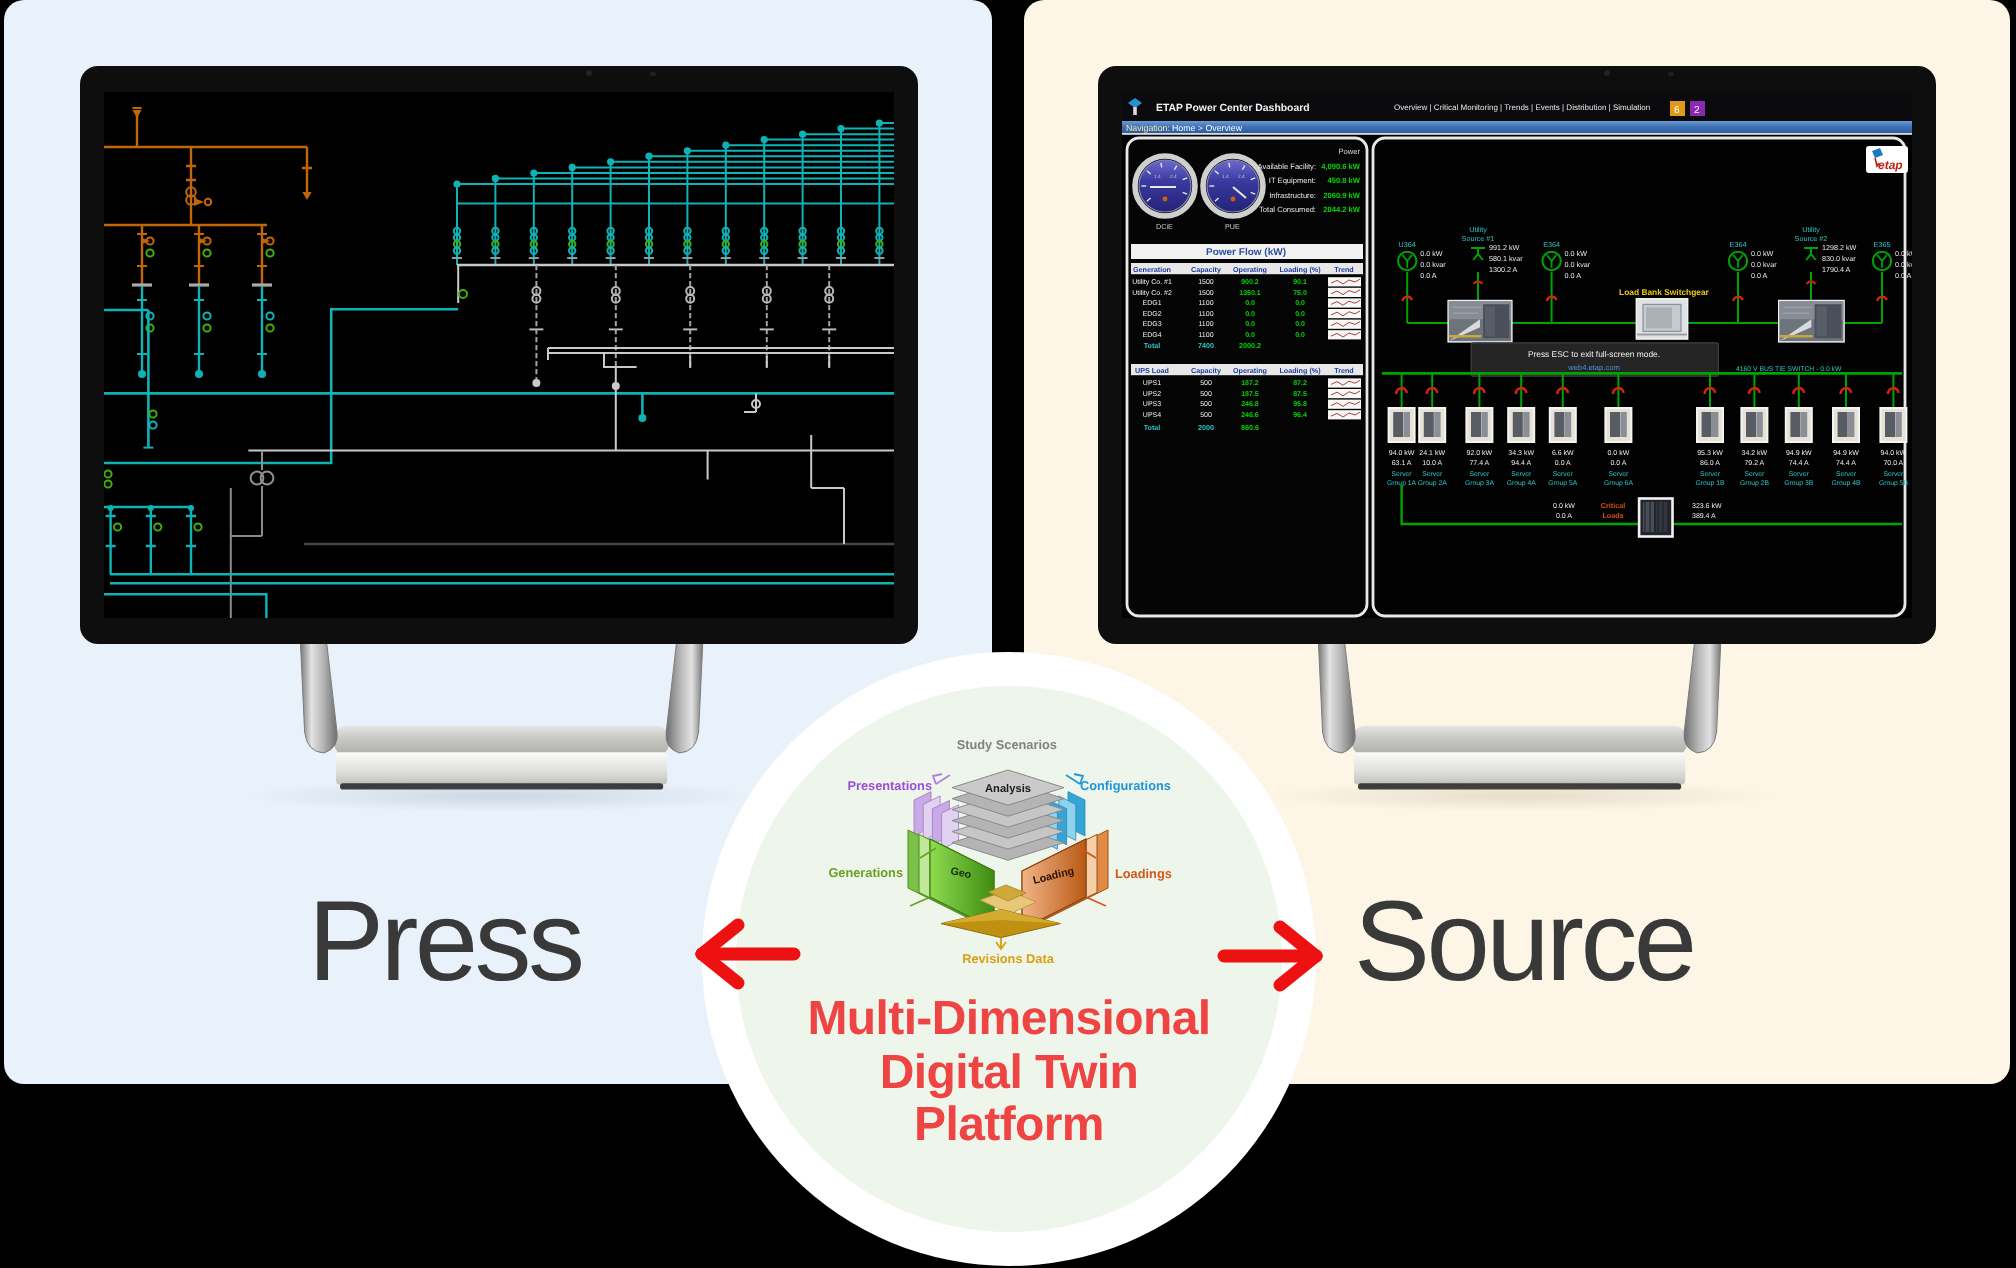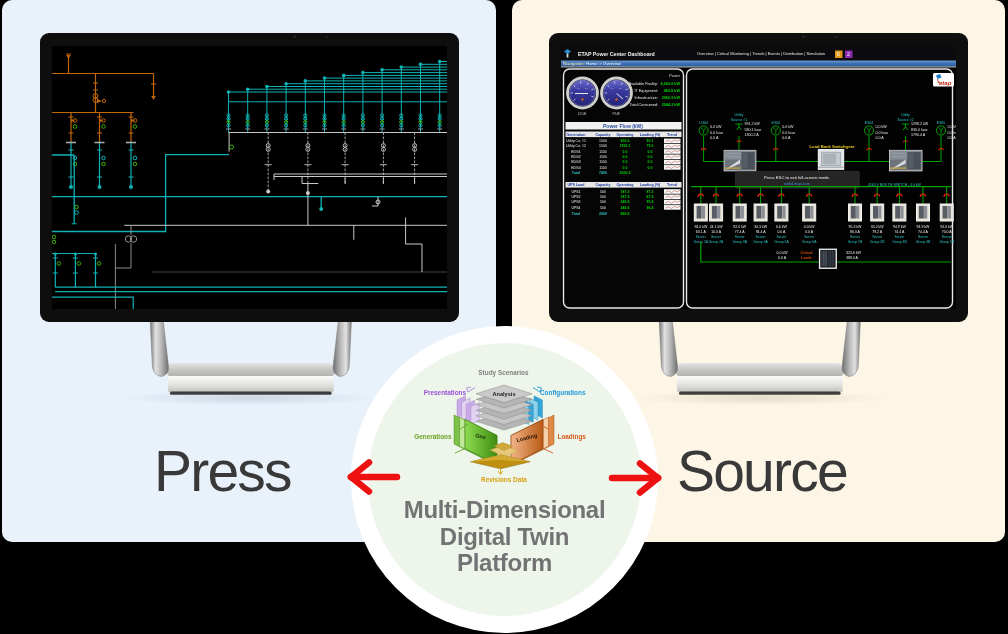--- a/index.html
+++ b/index.html
@@ -4,21 +4,21 @@
 *{margin:0;padding:0;box-sizing:border-box}
 html,body{width:1008px;height:634px;background:#000;overflow:hidden}
 body{font-family:"Liberation Sans",sans-serif;position:relative}
 .panelL{position:absolute;left:2px;top:0;width:494px;height:542px;background:#e9f2fb;border-radius:10px}
 .panelR{position:absolute;left:512px;top:0;width:493px;height:542px;background:#fdf5e6;border-radius:10px}
 .mon{position:absolute;width:419px;height:289px;background:#0e0e0e;border-radius:9px}
 .scr{position:absolute;left:12px;top:13px;width:395px;height:263px;background:#000;overflow:hidden}
 .bigword{position:absolute;font-size:57px;color:#393939;letter-spacing:-1.8px;font-weight:400}
 .circle{position:absolute;left:351px;top:326px;width:307px;height:307px;border-radius:50%;background:#fff}
 .circle .inner{position:absolute;left:17px;top:17px;width:273px;height:273px;border-radius:50%;background:#eef6ec}
-.mdtext{position:absolute;left:354px;top:497px;width:301px;text-align:center;font-size:24px;line-height:26.5px;color:#737373;font-weight:600;letter-spacing:-0.3px}
+.mdtext{position:absolute;left:354px;top:497px;width:301px;text-align:center;font-size:24px;line-height:26.5px;color:#ef4444;font-weight:600;letter-spacing:-0.3px}
 svg{display:block}
 </style></head>
 <body>
 <svg width="0" height="0" style="position:absolute">
     <defs>
 <linearGradient id="armg" x1="0" y1="0" x2="1" y2="0">
 <stop offset="0" stop-color="#787878"></stop>
         <stop offset=".3" stop-color="#e2e2e2"></stop>
         <stop offset=".6" stop-color="#b8b8b8"></stop>
         <stop offset="1" stop-color="#6e6e6e"></stop>

